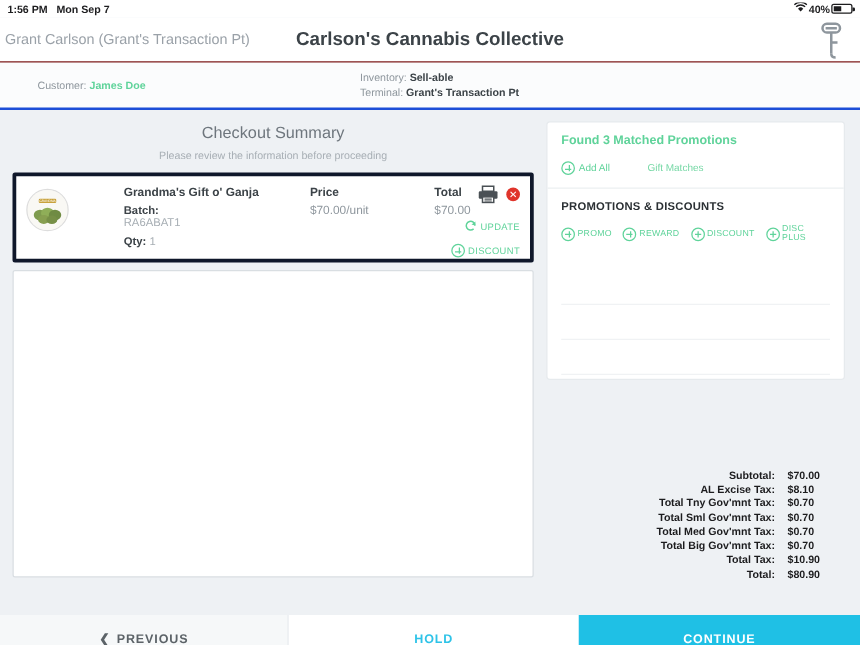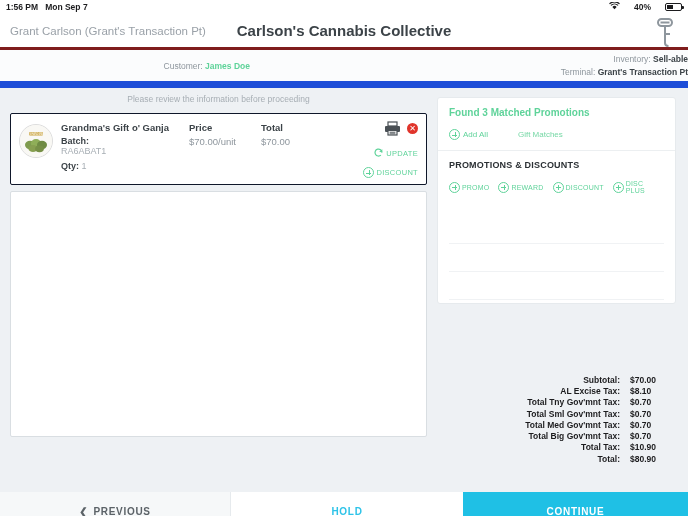--- a/index.html
+++ b/index.html
@@ -11,67 +11,67 @@
   }
   .screen { position: relative; width: 688px; height: 516px; background: #eef1f4; }
 
   
   .statusbar {
     height: 14px; background: #ffffff;
     display: flex; align-items: center; justify-content: space-between;
     padding: 0 6px; font-size: 8.5px; font-weight: bold; color: #1c1c1e;
   }
   .sb-left { display: flex; align-items: center; gap: 7px; }
-  .sb-right { display: flex; align-items: center; gap: 14px; }
+  .sb-right { display: flex; align-items: center; gap: 1px; }
   .wifi-ico { display: inline-block; }
   .batt {
     width: 17px; height: 8px; border: 1px solid #1c1c1e; border-radius: 2px;
     position: relative; display: inline-block;
   }
   .batt::after {
     content: ""; position: absolute; right: -2.5px; top: 2px;
     width: 1.5px; height: 3px; background: #1c1c1e; border-radius: 0 1px 1px 0;
   }
   .batt i { position: absolute; left: 1px; top: 1px; bottom: 1px; width: 40%; background: #1c1c1e; display: block; }
 
   
   .appheader {
-    height: 36px; background: #ffffff; border-bottom: 3px solid #7f1d1d;
-    display: flex; align-items: center; position: relative; padding: 0 10px;
+    height: 36px; background: #ffffff; border-bottom: 1px solid #7f1d1d;
+    display: flex; align-items: center; position: relative; padding: 0 4px;
   }
   .user-ctx { font-size: 11.5px; color: #9aa1a8; white-space: nowrap; }
   .store-title {
     position: absolute; left: 0; right: 0; text-align: center;
     font-size: 15px; font-weight: bold; color: #3c4348; pointer-events: none;
   }
   .key-ico { position: absolute; right: 10px; top: 2px; }
 
   
   .txbar {
-    height: 38px; background: #fbfcfd; border-bottom: 7px solid #1d4ed8;
-    display: flex; align-items: center; font-size: 8.5px; color: #8e969d; text-align: right;
+    height: 38px; background: #fbfcfd; border-bottom: 2px solid #1d4ed8;
+    display: flex; align-items: center; font-size: 8.5px; color: #8e969d;
   }
   .tx-cust { width: 250px; padding-left: 30px; }
   .tx-cust b { color: #5fd39a; font-weight: bold; }
   .tx-mid { width: 220px; line-height: 1.45; }
   .tx-right { flex: 1; line-height: 1.45; padding-left: 38px; }
   .tx-mid b, .tx-right b { color: #3c4348; font-weight: bold; }
 
   
   .body { position: relative; height: 442px; }
 
   
   .leftcol { position: absolute; left: 0; top: 0; width: 437px; height: 404px; }
   .co-title { text-align: center; font-size: 13px; color: #6e767d; margin-top: 10px; }
   .co-sub { text-align: center; font-size: 8.5px; color: #a7aeb4; margin-top: 6px; }
 
   .item-card {
     margin: 9px 10px 0 10px; background: #fff;
-    border: 1px solid #0f172a; border-radius: 2px;
-    height: 72px; display: flex; padding: 8px 6px 0 8px; position: relative;
+    border: 3px solid #0f172a; border-radius: 2px;
+    height: 72px; display: flex; padding: 8px 6px 0 8px; position: relative; gap: 36px;
   }
   .thumb {
     width: 34px; height: 34px; border-radius: 50%; border: 1px solid #ddd;
     background: #f7f6f2; margin-top: 2px; flex: none; overflow: hidden;
     display: flex; align-items: center; justify-content: center;
   }
   .item-info { margin-left: 8px; width: 128px; }
   .it-name { font-size: 9.5px; font-weight: bold; color: #3c4348; line-height: 1.25; }
   .it-batch { font-size: 9px; color: #3c4348; font-weight: bold; margin-top: 2px; }
   .it-batch span { color: #a7aeb4; font-weight: normal; }
@@ -195,20 +195,21 @@
       <div>
         <span>Terminal:</span>
         <b>Grant's Transaction Pt</b>
       </div>
     </div>
   </div>
 
   <div class="body">
 
     <div class="leftcol">
+      <div class="co-title">Checkout Summary</div>
       <div class="co-sub">Please review the information before proceeding</div>
 
       <div class="item-card">
         <div class="thumb">
           <svg width="32" height="32" viewBox="0 0 32 32">
             <rect x="0" y="0" width="32" height="32" fill="#f9f8f4"></rect>
             <rect x="9" y="7" width="14" height="3.4" rx="1" fill="#c9a23c"></rect>
             <text x="16" y="9.8" font-size="2.6" fill="#ffffff" text-anchor="middle" font-family="Liberation Sans, sans-serif">GRANDMA</text>
             <ellipse cx="10" cy="20" rx="5" ry="4.2" fill="#7e9b4e"></ellipse>
             <ellipse cx="16" cy="18.5" rx="5.2" ry="4.4" fill="#8fae58"></ellipse>

